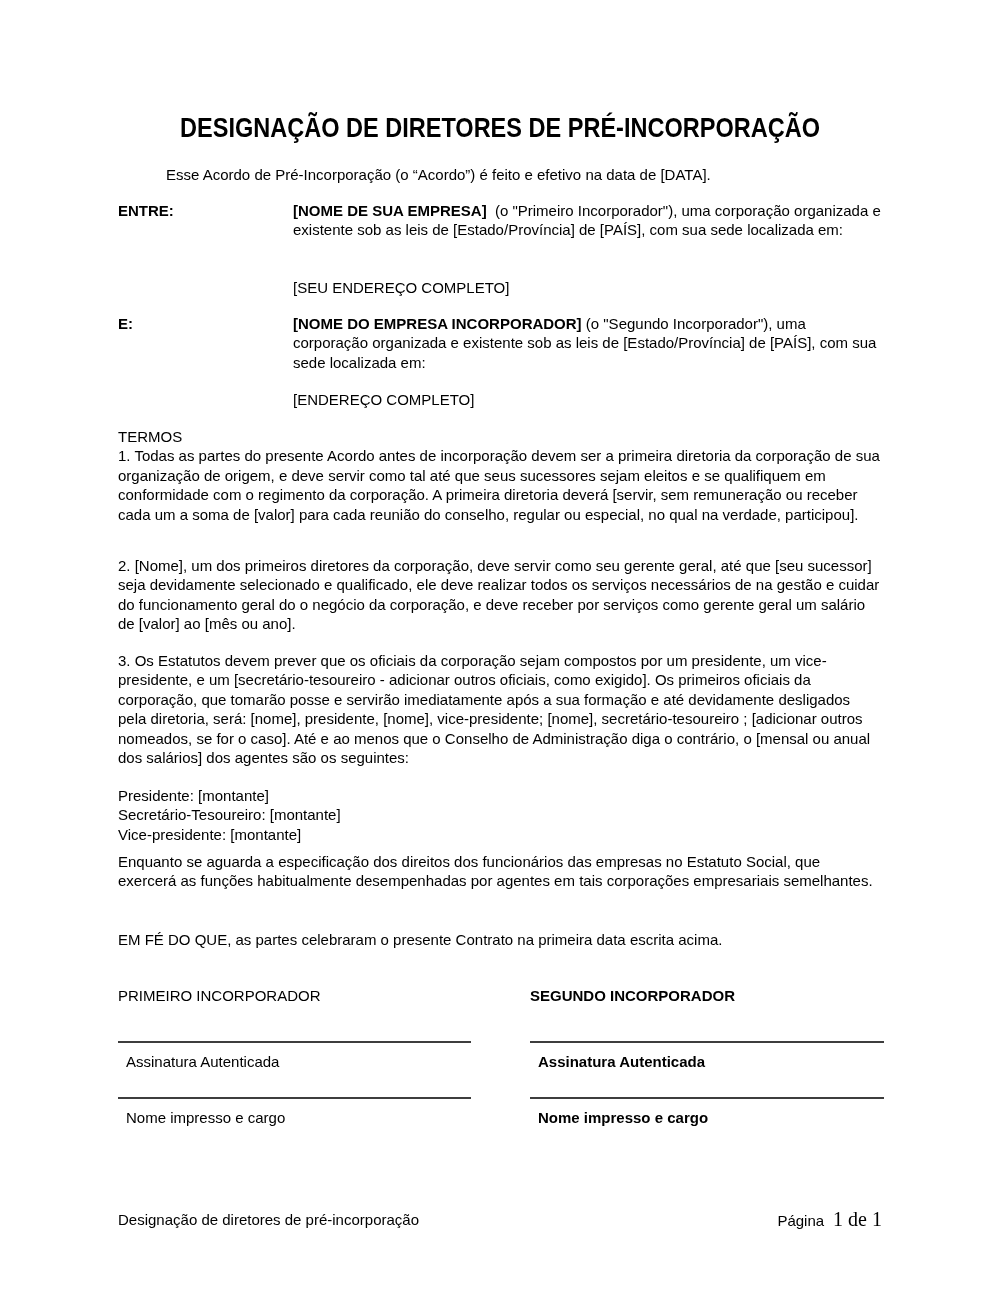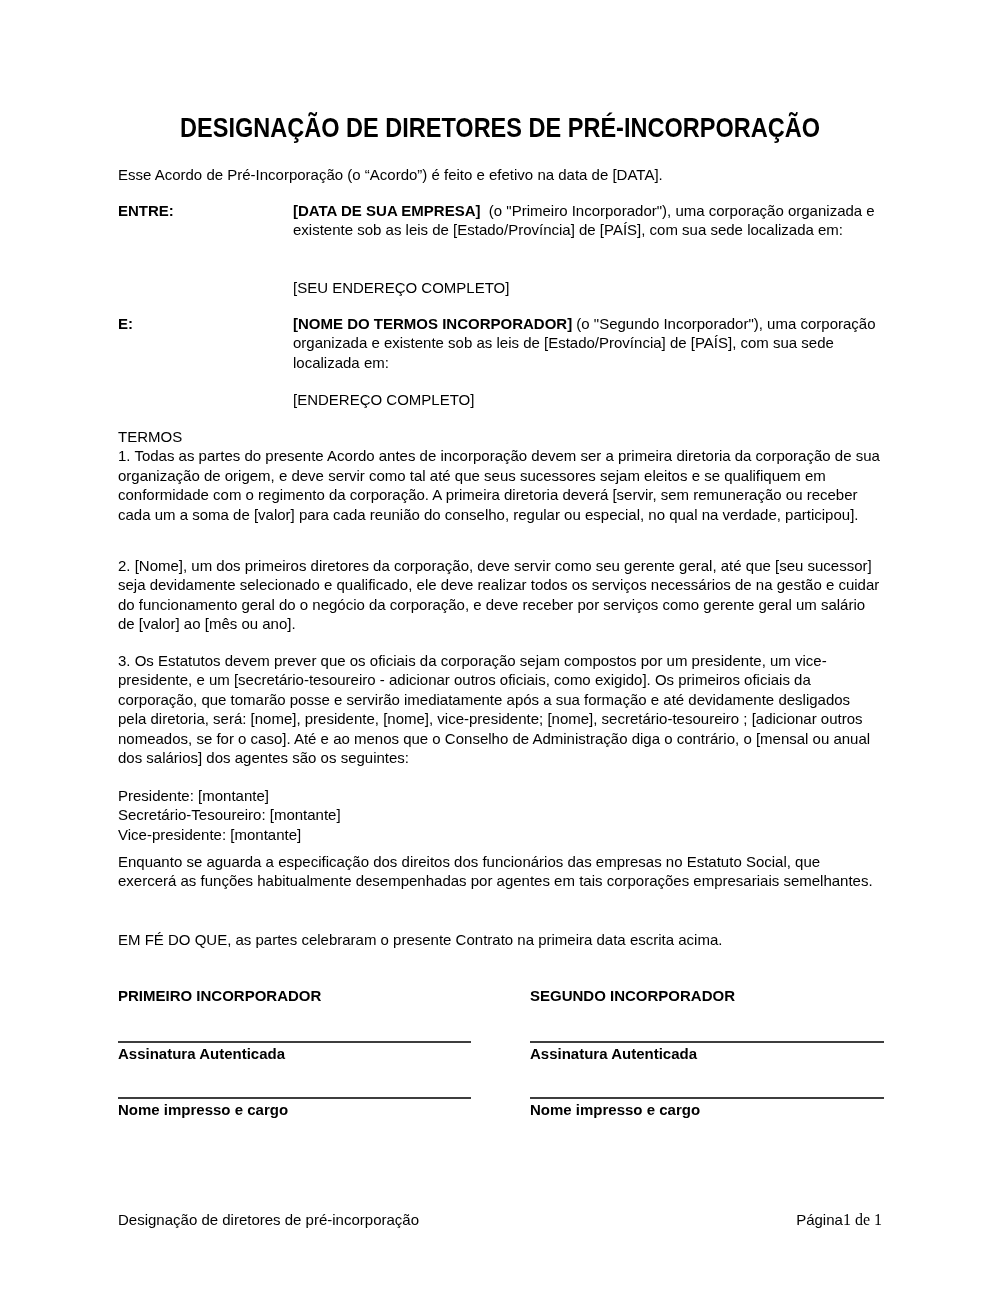--- a/index.html
+++ b/index.html
@@ -29,52 +29,52 @@
     transform-origin: 500px 0;
   }
   .party { }
   .party-label { position: absolute; left: 0; top: 0; font-weight: bold; }
   .party-text { margin: 0 0 0 175px; white-space: pre-wrap; }
   .party-name { font-weight: bold; }
   .address { left: 293px; width: 589px; }
   .terms-heading { font-weight: normal; }
   .para { margin: 0; }
   .sig-col { position: absolute; top: 986px; height: 150px; }
-  .sig-col-first { left: 118px; width: 353px; font-weight: bold; }
+  .sig-col-first { left: 118px; width: 353px; }
   .sig-col-second { left: 530px; width: 354px; font-weight: bold; }
   .sig-heading { margin: 0; }
   .sig-line { position: absolute; left: 0; width: 100%; height: 0; border-top: 2px solid #3d3d3d; }
   .sig-line-1 { top: 55px; }
   .sig-line-2 { top: 111px; }
-  .sig-label { position: absolute; left: 0; margin: 0; }
+  .sig-label { position: absolute; left: 0; margin: 8px; }
   .sig-label-1 { top: 58px; }
   .sig-label-2 { top: 114px; }
   .footer { top: 1210px; display: flex; justify-content: space-between; }
   .footer-right { white-space: nowrap; }
-  .page-number-serif { font-family: "Liberation Serif", serif; font-size: 16px; margin-left: 0; }
+  .page-number-serif { font-family: "Liberation Serif", serif; font-size: 20px; margin-left: 9px; }
 </style>
 </head>
 <body>
 
 <div class="page">
 
   <h1 class="doc-title">DESIGNAÇÃO DE DIRETORES DE PRÉ-INCORPORAÇÃO</h1>
 
-  <p class="abs" style="top:165px;">Esse Acordo de Pré-Incorporação (o “Acordo”) é feito e efetivo na data de [DATA].</p>
+  <p class="abs" style="top:165px;margin-left:48px;">Esse Acordo de Pré-Incorporação (o “Acordo”) é feito e efetivo na data de [DATA].</p>
 
   <div class="abs party" style="top:201px;">
     <span class="party-label">ENTRE:</span>
-    <p class="party-text"><span class="party-name">[DATA DE SUA EMPRESA]</span><span>  (o "Primeiro Incorporador"), uma corporação organizada e existente sob as leis de [Estado/Província] de [PAÍS], com sua sede localizada em:</span></p>
+    <p class="party-text"><span class="party-name">[NOME DE SUA EMPRESA]</span><span>  (o "Primeiro Incorporador"), uma corporação organizada e existente sob as leis de [Estado/Província] de [PAÍS], com sua sede localizada em:</span></p>
   </div>
 
   <p class="abs address" style="top:278px;">[SEU ENDEREÇO COMPLETO]</p>
 
   <div class="abs party" style="top:314px;">
     <span class="party-label">E:</span>
-    <p class="party-text"><span class="party-name">[NOME DO TERMOS INCORPORADOR]</span><span> (o "Segundo Incorporador"), uma corporação organizada e existente sob as leis de [Estado/Província] de [PAÍS], com sua sede localizada em:</span></p>
+    <p class="party-text"><span class="party-name">[NOME DO EMPRESA INCORPORADOR]</span><span> (o "Segundo Incorporador"), uma corporação organizada e existente sob as leis de [Estado/Província] de [PAÍS], com sua sede localizada em:</span></p>
   </div>
 
   <p class="abs address" style="top:390px;">[ENDEREÇO COMPLETO]</p>
 
   <div class="abs" style="top:427px;">
     <div class="terms-heading">TERMOS</div>
     <p class="para">1. Todas as partes do presente Acordo antes de incorporação devem ser a primeira diretoria da corporação de sua organização de origem, e deve servir como tal até que seus sucessores sejam eleitos e se qualifiquem em conformidade com o regimento da corporação. A primeira diretoria deverá [servir, sem remuneração ou receber cada um a soma de [valor] para cada reunião do conselho, regular ou especial, no qual na verdade, participou].</p>
   </div>
 
   <p class="abs para" style="top:556px;">2. [Nome], um dos primeiros diretores da corporação, deve servir como seu gerente geral, até que [seu sucessor] seja devidamente selecionado e qualificado, ele deve realizar todos os serviços necessários de na gestão e cuidar do funcionamento geral do o negócio da corporação, e deve receber por serviços como gerente geral um salário de [valor] ao [mês ou ano].</p>

